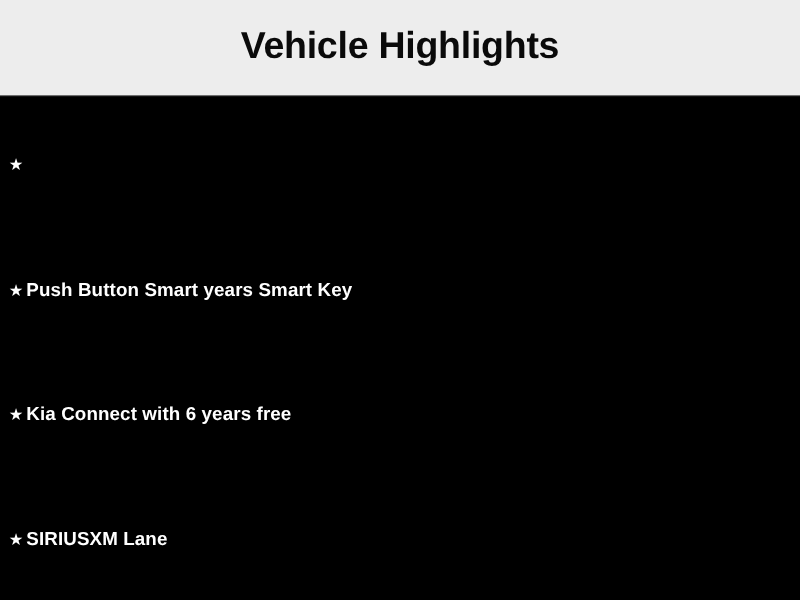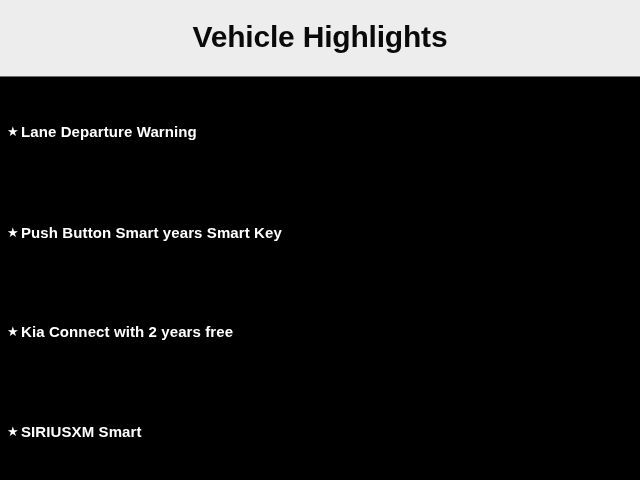--- a/index.html
+++ b/index.html
@@ -93,33 +93,32 @@
 <div class="page">
 
   <div class="header">
     <h1 class="header-title">Vehicle Highlights</h1>
   </div>
 
   <ul class="highlights">
 
     <li class="highlight-item">
       <span class="bullet-star">★</span>
-      <span class="highlight-label">Lane Departure Warning</span>
     </li>
 
     <li class="highlight-item">
       <span class="bullet-star">★</span>
       <span class="highlight-label">Push Button Smart years Smart Key</span>
     </li>
 
     <li class="highlight-item">
       <span class="bullet-star">★</span>
-      <span class="highlight-label">Kia Connect with 2 years free</span>
+      <span class="highlight-label">Kia Connect with 6 years free</span>
     </li>
 
     <li class="highlight-item">
       <span class="bullet-star">★</span>
-      <span class="highlight-label">SIRIUSXM Smart</span>
+      <span class="highlight-label">SIRIUSXM Lane</span>
     </li>
 
   </ul>
 
 </div>
 
 </body></html>

